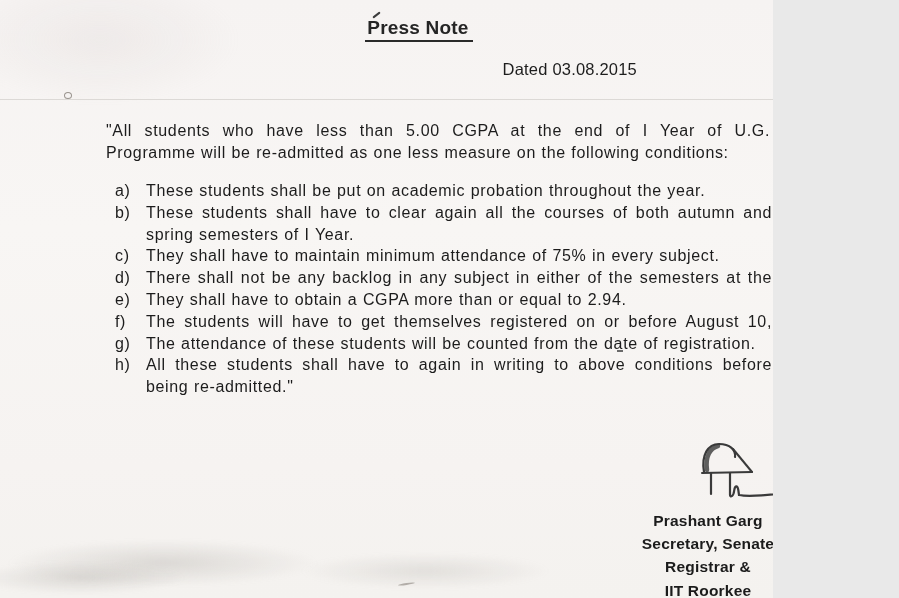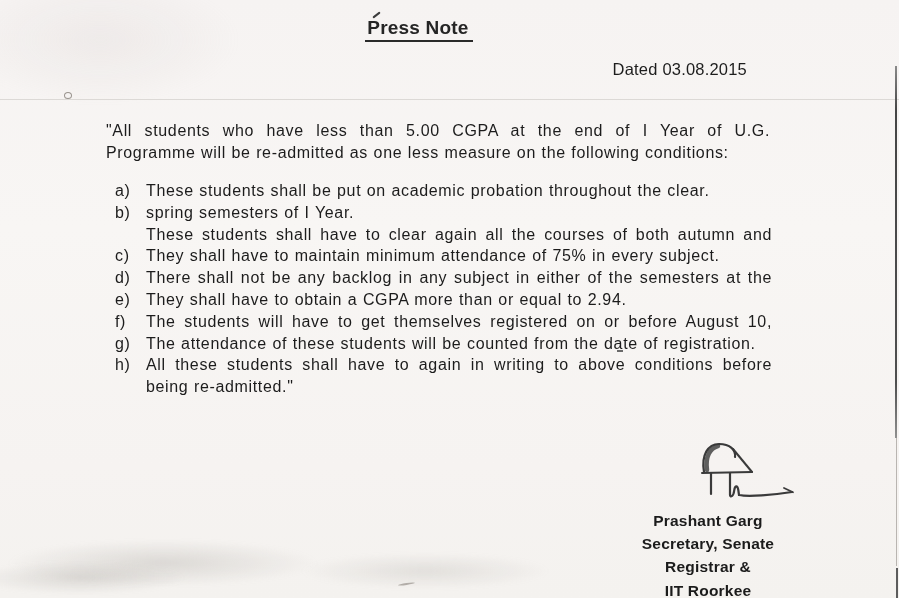--- a/index.html
+++ b/index.html
@@ -1,32 +1,32 @@
 <!DOCTYPE html>
 <html><head>
 <meta charset="utf-8">
 <style>
   html,body { margin:0; padding:0; background:#e9e9e9; }
   .page {
-    position:relative; width:899px; height:598px; overflow:hidden;
+    position:relative; width:773px; height:598px; overflow:hidden;
     background:linear-gradient(180deg,#f6f3f2 0%, #f8f6f4 38%, #f6f3f1 78%, #f4f2ef 100%);
     font-family:"Liberation Sans", sans-serif; color:#202020;
   }
 
   
   .title-wrap { position:absolute; top:17px; left:0; width:838px; text-align:center; }
   .title {
     display:inline-block; font-size:19px; font-weight:700; letter-spacing:.2px;
     border-bottom:2.5px solid #2a2a2a; padding:0 4px 1px 2px; color:#252525;
   }
   .p-tick { position:absolute; left:372px; top:14px; width:9px; height:2px;
     background:#3c3c3c; transform:rotate(-38deg); border-radius:1px; }
 
   
-  .dateline { position:absolute; top:60px; right:152px; font-size:16.5px;
+  .dateline { position:absolute; top:60px; right:136px; font-size:16.5px;
     letter-spacing:.2px; color:#1d1d1d; }
 
   
   .bodytext { font-size:16px; line-height:21.8px; letter-spacing:.65px; word-spacing:.5px; color:#1c1c1c; }
   .intro { position:absolute; left:106px; top:120px; width:664px; }
   .conds { position:absolute; left:115px; top:180px; width:657px; }
   .ln { height:21.8px; white-space:nowrap; }
   .ln.just { white-space:normal; text-align:justify; text-align-last:justify; }
   .item { display:flex; }
   .lbl { flex:0 0 31px; width:31px; }
@@ -79,29 +79,29 @@
   <div class="intro bodytext">
     <div class="ln just">"All students who have less than 5.00 CGPA at the end of I Year of U.G.</div>
     <div class="ln">Programme will be re-admitted as one less measure on the following conditions:</div>
   </div>
 
   <div class="conds bodytext">
 
     <div class="item">
       <div class="lbl">a)</div>
       <div class="txt">
-        <div class="ln">These students shall be put on academic probation throughout the clear.</div>
+        <div class="ln">These students shall be put on academic probation throughout the year.</div>
       </div>
     </div>
 
     <div class="item">
       <div class="lbl">b)</div>
       <div class="txt">
+        <div class="ln just">These students shall have to clear again all the courses of both autumn and</div>
         <div class="ln">spring semesters of I Year.</div>
-        <div class="ln just">These students shall have to clear again all the courses of both autumn and</div>
       </div>
     </div>
 
     <div class="item">
       <div class="lbl">c)</div>
       <div class="txt">
         <div class="ln">They shall have to maintain minimum attendance of 75% in every subject.</div>
       </div>
     </div>
 

